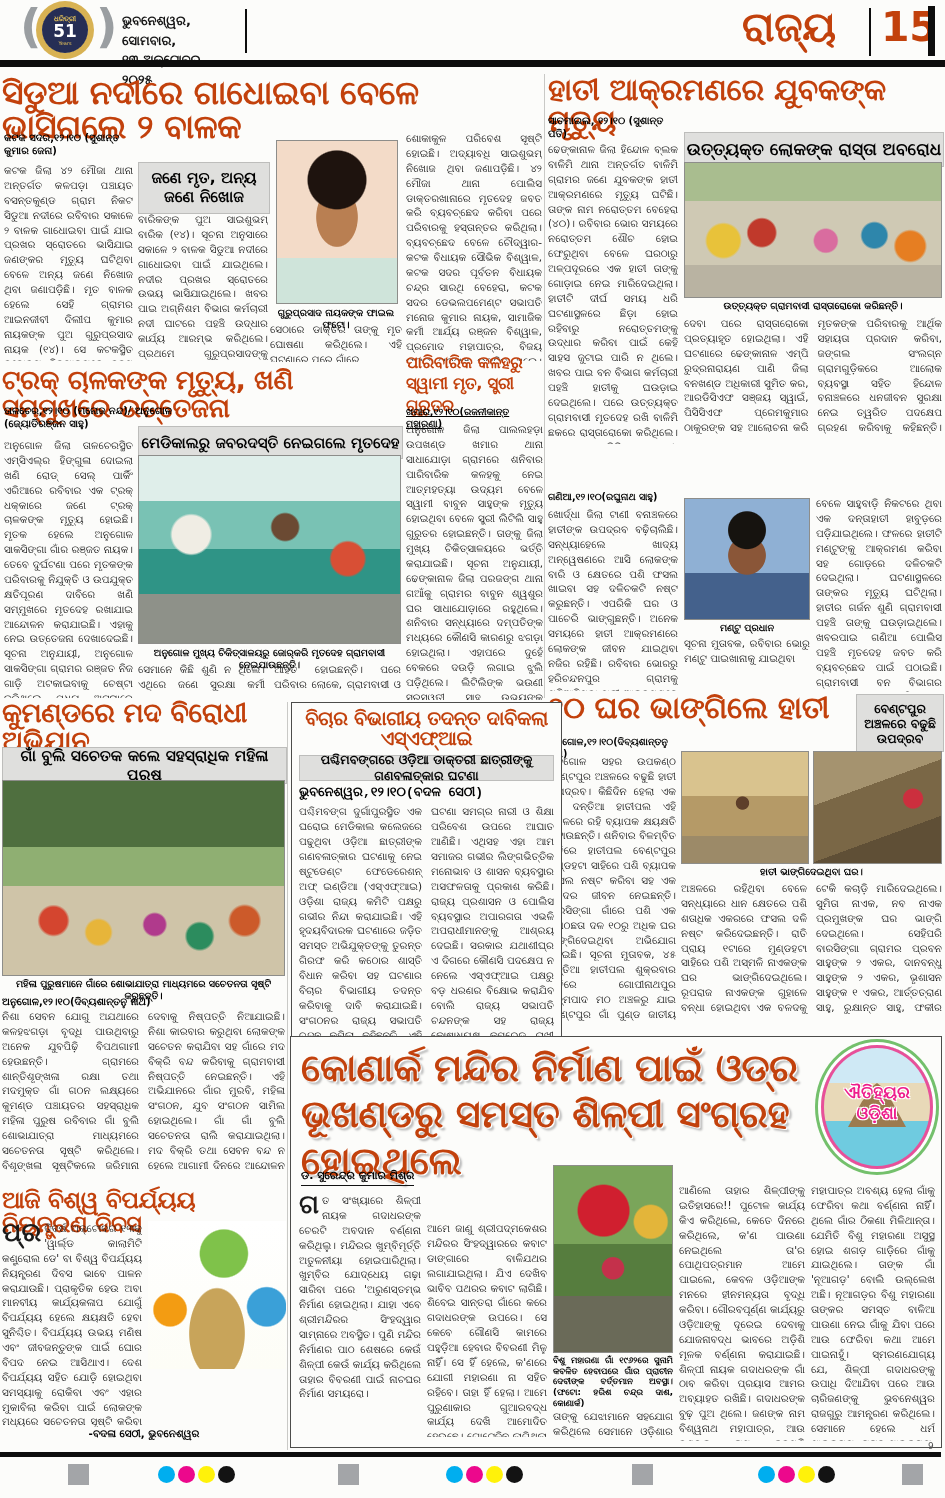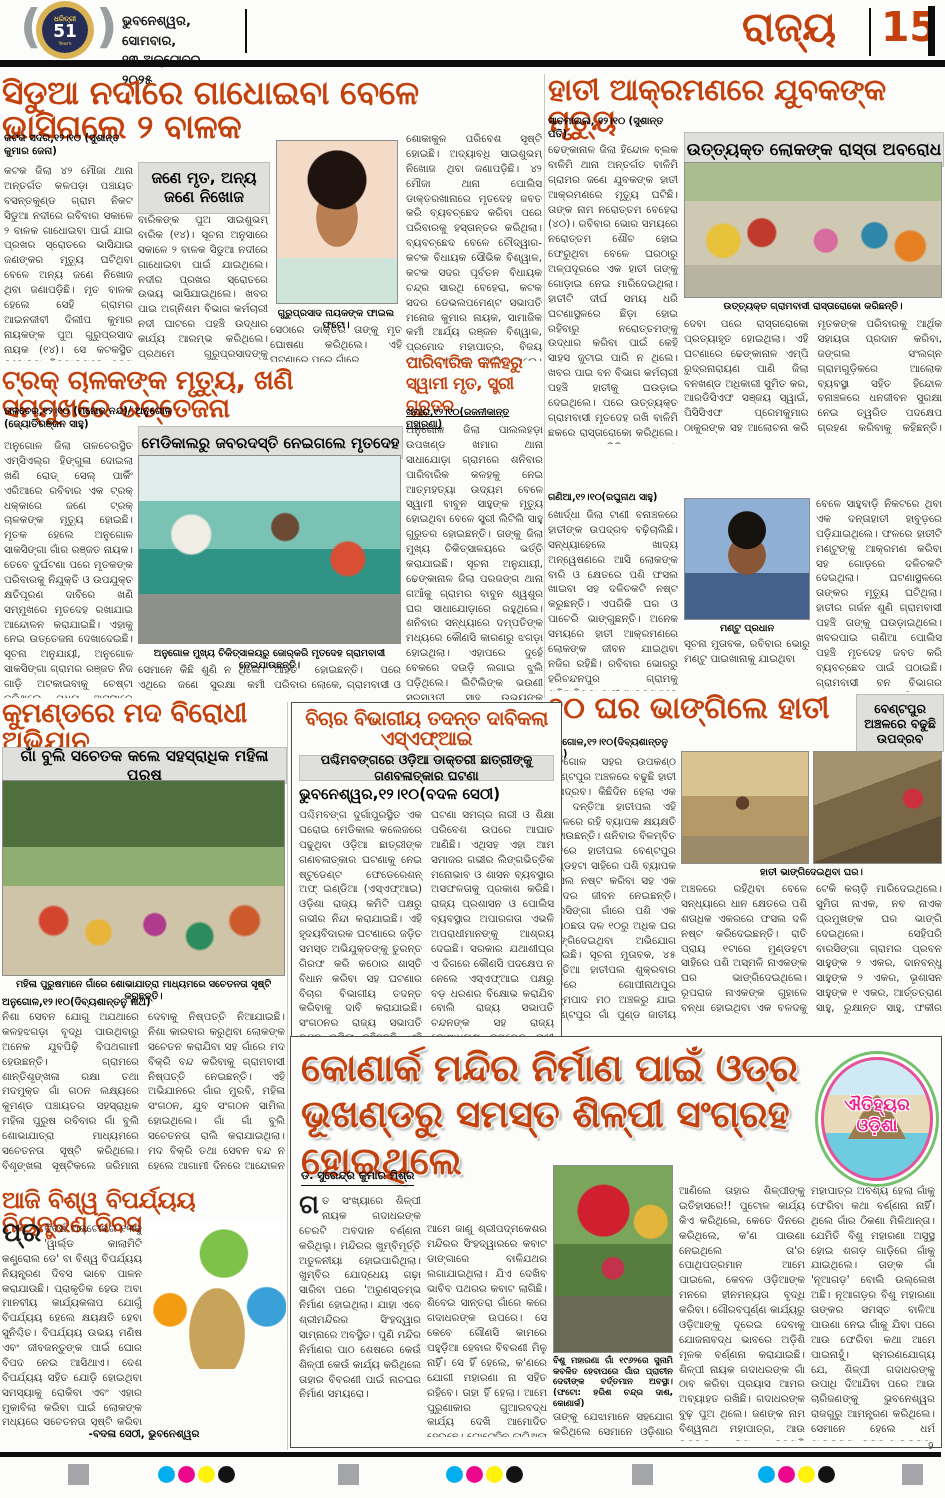--- a/index.html
+++ b/index.html
@@ -66,21 +66,21 @@
     linear-gradient(180deg,#7aa55a 0 42%,#567d3e 42% 70%,#6a6a58 70%);}
   .ph-disaster{border:none;background:
     radial-gradient(circle at 55% 22%,#7fc24a 0 17%,transparent 18%),
     radial-gradient(circle at 16% 60%,#f39c12 0 11%,transparent 12%),
     radial-gradient(circle at 86% 58%,#3aa0d8 0 13%,transparent 14%),
     radial-gradient(ellipse at 50% 76%,#c8a45a 0 28%,transparent 29%),
     linear-gradient(#ffffff,#fdfdf6);}
   .badge{border:3px solid #e8509a;border-radius:50%;
     box-shadow:0 0 0 3px #fff,0 0 0 6px #74c06c;
     background:linear-gradient(180deg,#cfe9f5 0 30%,#e8d9b8 30% 62%,#6fcbe0 62%);
-    display:flex;flex-direction:column;align-items:center;justify-content:center;position:relative;overflow:hidden;margin-top:12px;}
+    display:flex;flex-direction:column;align-items:center;justify-content:center;position:relative;overflow:hidden;}
   .badge-temple{width:58px;height:44px;background:#9c7b4f;margin-top:-4px;
     clip-path:polygon(50% 0,66% 16%,60% 16%,76% 42%,100% 100%,0 100%,24% 42%,40% 16%,34% 16%);}
   .badge-text{position:absolute;left:0;right:0;top:34px;text-align:center;font-weight:bold;
     color:#ee1d8b;font-size:17px;line-height:1.25;
     text-shadow:1px 1px 0 #fff,-1px -1px 0 #fff,1px -1px 0 #fff,-1px 1px 0 #fff;}
   .big-shadow{text-shadow:1px 1px 0 #fff,3px 3px 2px #bdbdbd;}
   .dropcap::first-letter{font-size:26px;font-weight:bold;float:left;line-height:.9;padding-right:3px;}
 </style>
 </head>
 <body>
@@ -160,21 +160,21 @@
   <div class="abs photo ph-rally" style="left:2px;top:780px;width:283px;height:196px;"></div>
   <div class="abs caption" style="left:2px;top:978px;width:283px;">ମହିଳା ପୁରୁଷମାନେ ଗାଁରେ ଶୋଭାଯାତ୍ରା ମାଧ୍ୟମରେ ସଚେତନତା ସୃଷ୍ଟି କରୁଛନ୍ତି।</div>
   <div class="abs dateline" style="left:2px;top:995px;width:283px;">ଅନୁଗୋଳ,୧୨।୧୦(ଦିବ୍ୟଶାନ୍ତନୁ ନାଥ)</div>
   <div class="abs body-txt cols2" style="left:2px;top:1009px;width:283px;height:176px;">ନିଶା ସେବନ ଯୋଗୁ ଅଯଥାରେ କଳହଝଗଡ଼ା ବୃଦ୍ଧି ପାଉଥିବାରୁ ଅନେକ ଯୁବପିଢ଼ି ବିପଥଗାମୀ ହେଉଛନ୍ତି। ଗ୍ରାମରେ ଶାନ୍ତିଶୃଙ୍ଖଳା ରକ୍ଷା ତଥା ମଦମୁକ୍ତ ଗାଁ ଗଠନ ଲକ୍ଷ୍ୟରେ କୁମଣ୍ଡ ପଞ୍ଚାୟତର ସହସ୍ରାଧିକ ମହିଳା ପୁରୁଷ ରବିବାର ଗାଁ ବୁଲି ଶୋଭାଯାତ୍ରା ମାଧ୍ୟମରେ ସଚେତନତା ସୃଷ୍ଟି କରିଥିଲେ। ବିଶୃଙ୍ଖଳା ସୃଷ୍ଟିକଲେ ଜରିମାନା ଦେବାକୁ ନିଷ୍ପତ୍ତି ନିଆଯାଇଛି। ନିଶା କାରବାର କରୁଥିବା ଲୋକଙ୍କ ସଚେତନ କରାଯିବା ସହ ଗାଁରେ ମଦ ବିକ୍ରି ବନ୍ଦ କରିବାକୁ ଗ୍ରାମବାସୀ ନିଷ୍ପତ୍ତି ନେଇଛନ୍ତି। ଏହି ଅଭିଯାନରେ ଗାଁର ମୁରବି, ମହିଳା ସଂଗଠନ, ଯୁବ ସଂଗଠନ ସାମିଲ ହୋଇଥିଲେ। ଗାଁ ଗାଁ ବୁଲି ସଚେତନତା ରାଲି କରାଯାଇଥିଲା। ମଦ ବିକ୍ରି ତଥା ସେବନ ବନ୍ଦ ନ ହେଲେ ଆଗାମୀ ଦିନରେ ଆନ୍ଦୋଳନ ତୀବ୍ର କରାଯିବ ବୋଲି ଗ୍ରାମବାସୀ ଚେତାବନୀ ଦେଇଛନ୍ତି। ଏହି କାର୍ଯ୍ୟକ୍ରମକୁ ଅଞ୍ଚଳବାସୀ ସ୍ୱାଗତ କରିଛନ୍ତି।</div>
 
   <div class="abs vrule" style="left:287px;top:702px;height:748px;"></div>
 
   <div class="abs boxed" style="left:291px;top:702px;width:271px;height:392px;padding:6px 7px;">
     <div class="hl" style="font-size:19.5px;text-align:center;">ବିଚାର ବିଭାଗୀୟ ତଦନ୍ତ ଦାବିକଲା ଏସ୍‌ଏଫ୍‌ଆଇ</div>
     <div class="graybox" style="margin-top:5px;height:24px;font-size:12.6px;">ପଶ୍ଚିମବଙ୍ଗରେ ଓଡ଼ିଆ ଡାକ୍ତରୀ ଛାତ୍ରୀଙ୍କୁ ଗଣବଳାତ୍କାର ଘଟଣା</div>
-    <div class="dateline" style="margin-top:4px;font-size:15px;">ଭୁବନେଶ୍ୱର,୧୨।୧୦(ବଦଳ ସେଠୀ)</div>
+    <div class="dateline" style="margin-top:4px;font-size:13px;font-family:Liberation Mono, monospace;">ଭୁବନେଶ୍ୱର,୧୨।୧୦(ବଦଳ ସେଠୀ)</div>
     <div class="body-txt cols2" style="margin-top:3px;height:248px;">ପଶ୍ଚିମବଙ୍ଗ ଦୁର୍ଗାପୁରସ୍ଥିତ ଏକ ଘରୋଇ ମେଡିକାଲ କଲେଜରେ ପଢୁଥିବା ଓଡ଼ିଆ ଛାତ୍ରୀଙ୍କ ଗଣବଳାତ୍କାର ଘଟଣାକୁ ନେଇ ଷ୍ଟୁଡେଣ୍ଟ ଫେଡେରେଶନ୍ ଅଫ୍ ଇଣ୍ଡିଆ (ଏସ୍‌ଏଫ୍‌ଆଇ) ଓଡ଼ିଶା ରାଜ୍ୟ କମିଟି ପକ୍ଷରୁ ଗଭୀର ନିନ୍ଦା କରାଯାଇଛି। ଏହି ହୃଦୟବିଦାରକ ଘଟଣାରେ ଜଡ଼ିତ ସମସ୍ତ ଅଭିଯୁକ୍ତଙ୍କୁ ତୁରନ୍ତ ଗିରଫ କରି କଠୋର ଶାସ୍ତି ବିଧାନ କରିବା ସହ ଘଟଣାର ବିଚାର ବିଭାଗୀୟ ତଦନ୍ତ କରିବାକୁ ଦାବି କରାଯାଇଛି। ସଂଗଠନର ରାଜ୍ୟ ସଭାପତି ଚନ୍ଦନ କମିଲା କହିଛନ୍ତି, ଏହି ଘଟଣା ସମଗ୍ର ନାରୀ ଓ ଶିକ୍ଷା ପରିବେଶ ଉପରେ ଆଘାତ ଆଣିଛି। ଏଥିସହ ଏହା ଆମ ସମାଜର ଗଭୀର ଲିଙ୍ଗଭିତ୍ତିକ ମନୋଭାବ ଓ ଶାସନ ବ୍ୟବସ୍ଥାର ଅସଫଳତାକୁ ପ୍ରକାଶ କରିଛି। ରାଜ୍ୟ ପ୍ରଶାସନ ଓ ପୋଲିସ ବ୍ୟବସ୍ଥାର ଅପାରଗତା ଏଭଳି ଅପରାଧୀମାନଙ୍କୁ ଆଶ୍ରୟ ଦେଇଛି। ସରକାର ଯଥାଶୀଘ୍ର ଏ ଦିଗରେ କୌଣସି ପଦକ୍ଷେପ ନ ନେଲେ ଏସ୍‌ଏଫ୍‌ଆଇ ପକ୍ଷରୁ ବଡ଼ ଧରଣର ବିକ୍ଷୋଭ କରାଯିବ ବୋଲି ରାଜ୍ୟ ସଭାପତି ଚନ୍ଦନଙ୍କ ସହ ରାଜ୍ୟ କୋଷାଧ୍ୟକ୍ଷ କମ୍ରେଡ ରାଖୀ ସ୍ୱାଇଁ, ରାଜ୍ୟ ଉପଦେଷ୍ଟା ପ୍ରଫେସର ସୁରେନ୍ଦ୍ର କୁମାର ଜେନା, ରାଜ୍ୟ ସମ୍ପାଦକ ଚନ୍ଦନ ସାହୁ ପ୍ରମୁଖ ସୂଚନା ଦେଇଛନ୍ତି।</div>
   </div>
 
   <div class="abs hl" style="left:2px;top:1188px;width:284px;font-size:23.5px;">ଆଜି ବିଶ୍ୱ ବିପର୍ଯ୍ୟୟ ନିୟନ୍ତ୍ରଣ ଦିବସ</div>
   <div class="abs" style="left:2px;top:1221px;width:284px;height:228px;">
     <div class="photo ph-disaster" style="float:right;width:138px;height:148px;margin:0 0 4px 6px;"></div>
     <div class="body-txt dropcap" style="height:206px;">ପ୍ରତିବର୍ଷ ଅକ୍ଟୋବର ୧୩କୁ 'ୱାର୍ଲ୍ଡ କାଲାମିଟି କଣ୍ଟ୍ରୋଲ ଡେ' ବା ବିଶ୍ୱ ବିପର୍ଯ୍ୟୟ ନିୟନ୍ତ୍ରଣ ଦିବସ ଭାବେ ପାଳନ କରାଯାଉଛି। ପ୍ରାକୃତିକ ହେଉ ଅବା ମାନବୀୟ କାର୍ଯ୍ୟକଳାପ ଯୋଗୁଁ ବିପର୍ଯ୍ୟୟ ହେଲେ କ୍ଷୟକ୍ଷତି ହେବା ସୁନିଶ୍ଚିତ। ବିପର୍ଯ୍ୟୟ ଉଭୟ ମଣିଷ ଏବଂ ଜୀବଜନ୍ତୁଙ୍କ ପାଇଁ ଘୋର ବିପଦ ନେଇ ଆସିଥାଏ। ଦେଶ ବିପର୍ଯ୍ୟୟ ସହିତ ଯୋଡ଼ି ହୋଇଥିବା ସମସ୍ୟାକୁ ରୋକିବା ଏବଂ ଏହାର ମୁକାବିଲା କରିବା ପାଇଁ ଲୋକଙ୍କ ମଧ୍ୟରେ ସଚେତନତା ସୃଷ୍ଟି କରିବା ଉଦ୍ଦେଶ୍ୟରେ ବିଶ୍ୱ ବିପର୍ଯ୍ୟୟ ନିୟନ୍ତ୍ରଣ ଦିବସ ପାଳନ କରାଯାଉଛି। ୧୯୮୯ରେ ସଂଯୁକ୍ତ ରାଷ୍ଟ୍ର ମହାସଭା ଦ୍ୱାରା ଏହି ଦିବସ ପାଳନ ଆରମ୍ଭ କରାଯାଇଥିଲା। ପ୍ରଥମେ ପ୍ରତିବର୍ଷ ଅକ୍ଟୋବର ଦ୍ୱିତୀୟ ବୁଧବାରଦିନ ଏହି ଦିବସ ପାଳନ କରାଯାଉଥିଲା। ତେବେ ୨୦୦୯ ଡିସେମ୍ବର ୨୧ରେ ଏଥିରେ ପରିବର୍ତ୍ତନ ଅଣାଯାଇ ଅକ୍ଟୋବର ୧୩କୁ ଦିବସ ପାଳନ ପାଇଁ ଧାର୍ଯ୍ୟ କରାଯାଇଛି। ପ୍ରାକୃତିକ ତଥା ମାନବୀୟ କାର୍ଯ୍ୟକଳାପ ପାଇଁ ସୃଷ୍ଟି ହେଉଥିବା ବିପର୍ଯ୍ୟୟର ଭୟାବହତାକୁ କିଭଳି ରୋକାଯାଇପାରିବ ତାହା ସମାଧାନ କ୍ଷେତ୍ରରେ ଏହି ଦିବସଟି ବେଶ୍ ଗୁରୁତ୍ୱ ବହନ କରୁଛି।</div>
     <div class="dateline" style="text-align:center;font-size:10.4px;">-ବଦଳା ସେଠୀ, ଭୁବନେଶ୍ୱର</div>
   </div>
 

